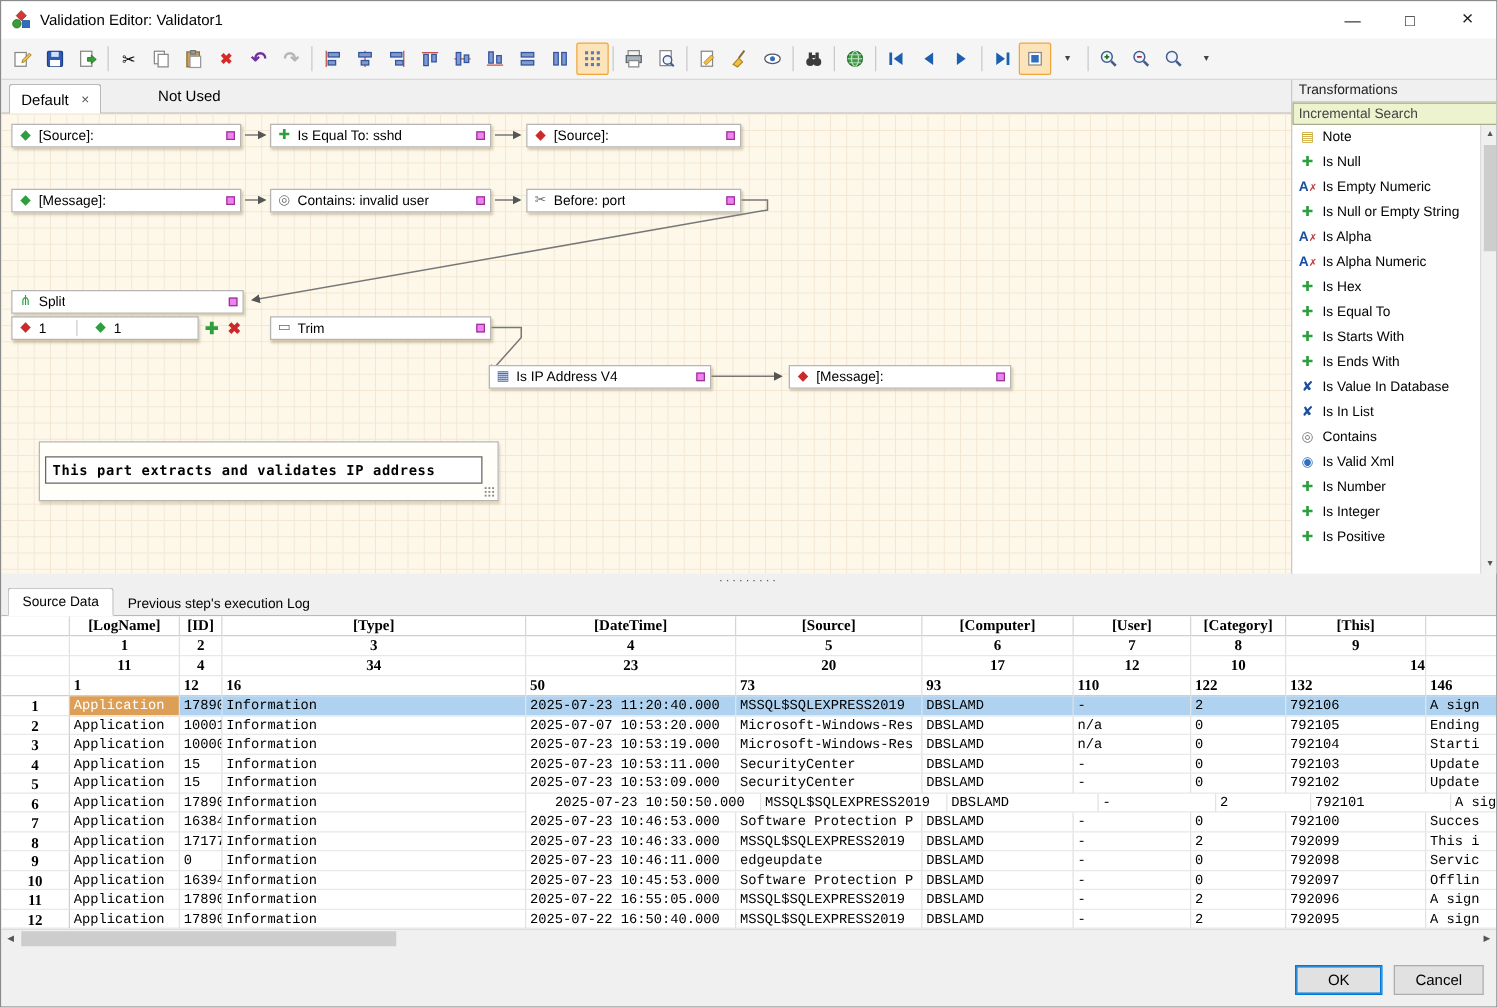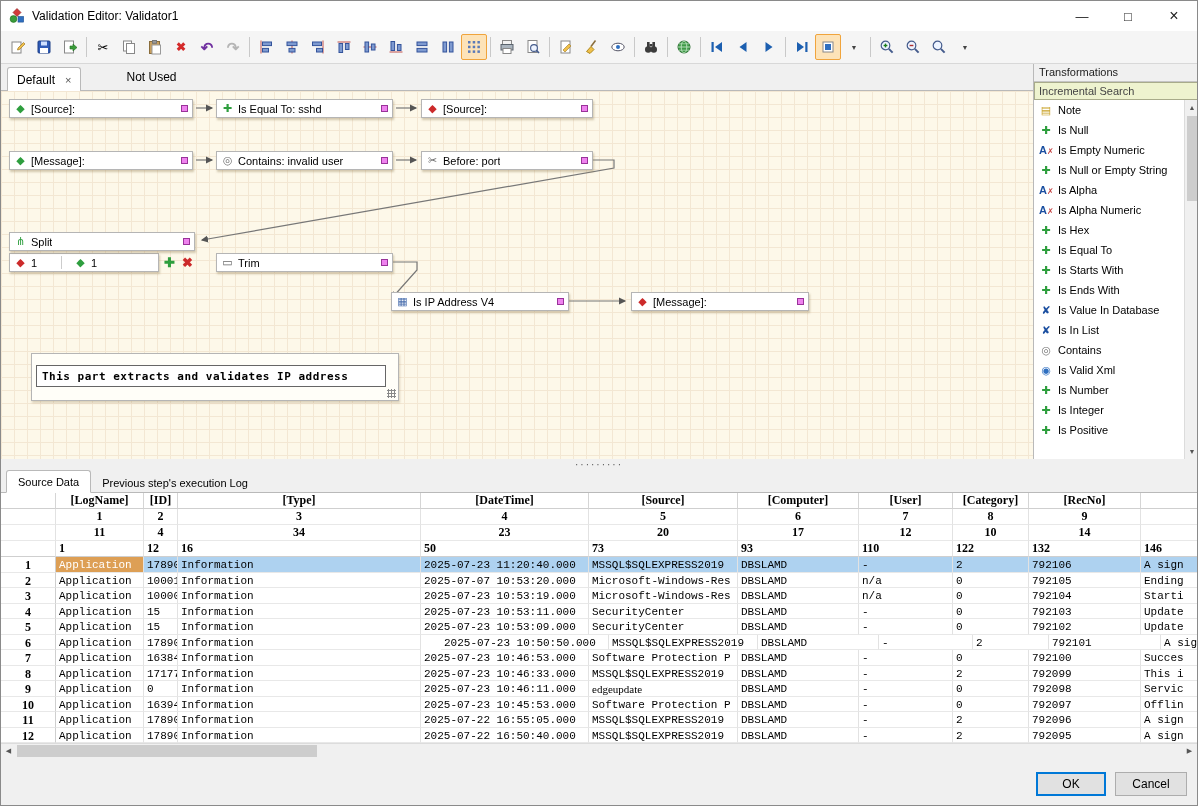--- a/index.html
+++ b/index.html
@@ -594,21 +594,21 @@
       <div class="g-row">
         <div class="gcell hname" style="width: 55px;"></div>
         <div class="gcell hname" style="width: 88px;">[LogName]</div>
         <div class="gcell hname" style="width: 34px;">[ID]</div>
         <div class="gcell hname" style="width: 243px;">[Type]</div>
         <div class="gcell hname" style="width: 168px;">[DateTime]</div>
         <div class="gcell hname" style="width: 149px;">[Source]</div>
         <div class="gcell hname" style="width: 121px;">[Computer]</div>
         <div class="gcell hname" style="width: 94px;">[User]</div>
         <div class="gcell hname" style="width: 76px;">[Category]</div>
-        <div class="gcell hname" style="width: 112px;">[RecNo]</div>
+        <div class="gcell hname" style="width: 112px;">[This]</div>
         <div class="gcell hname" style="width: 59px;"></div>
       </div>
       <div class="g-row">
         <div class="gcell hmeta" style="width: 55px;"></div>
         <div class="gcell hmeta" style="width: 88px;">1</div>
         <div class="gcell hmeta" style="width: 34px;">2</div>
         <div class="gcell hmeta" style="width: 243px;">3</div>
         <div class="gcell hmeta" style="width: 168px;">4</div>
         <div class="gcell hmeta" style="width: 149px;">5</div>
         <div class="gcell hmeta" style="width: 121px;">6</div>
@@ -620,21 +620,21 @@
       <div class="g-row">
         <div class="gcell hmeta" style="width: 55px;"></div>
         <div class="gcell hmeta" style="width: 88px;">11</div>
         <div class="gcell hmeta" style="width: 34px;">4</div>
         <div class="gcell hmeta" style="width: 243px;">34</div>
         <div class="gcell hmeta" style="width: 168px;">23</div>
         <div class="gcell hmeta" style="width: 149px;">20</div>
         <div class="gcell hmeta" style="width: 121px;">17</div>
         <div class="gcell hmeta" style="width: 94px;">12</div>
         <div class="gcell hmeta" style="width: 76px;">10</div>
-        <div class="gcell hmeta" style="width: 112px;">14</div>
+        <div class="gcell hmeta" style="width: 112px; text-align: right;">14</div>
         <div class="gcell hmeta" style="width: 59px;"></div>
       </div>
       <div class="g-row">
         <div class="gcell hmeta hmeta3" style="width: 55px;"></div>
         <div class="gcell hmeta hmeta3" style="width: 88px;">1</div>
         <div class="gcell hmeta hmeta3" style="width: 34px;">12</div>
         <div class="gcell hmeta hmeta3" style="width: 243px;">16</div>
         <div class="gcell hmeta hmeta3" style="width: 168px;">50</div>
         <div class="gcell hmeta hmeta3" style="width: 149px;">73</div>
         <div class="gcell hmeta hmeta3" style="width: 121px;">93</div>
@@ -746,21 +746,21 @@
         <div class="gcell dcell" style="width: 76px;">2</div>
         <div class="gcell dcell" style="width: 112px;">792099</div>
         <div class="gcell dcell" style="width: 59px;">This i</div>
       </div>
       <div class="g-row">
         <div class="gcell rownum" style="width: 55px;">9</div>
         <div class="gcell dcell" style="width: 88px;">Application</div>
         <div class="gcell dcell" style="width: 34px;">0</div>
         <div class="gcell dcell" style="width: 243px;">Information</div>
         <div class="gcell dcell" style="width: 168px;">2025-07-23 10:46:11.000</div>
-        <div class="gcell dcell" style="width: 149px; font-family: Liberation Serif, serif;">edgeupdate</div>
+        <div class="gcell dcell" style="width: 149px;">edgeupdate</div>
         <div class="gcell dcell" style="width: 121px;">DBSLAMD</div>
         <div class="gcell dcell" style="width: 94px;">-</div>
         <div class="gcell dcell" style="width: 76px;">0</div>
         <div class="gcell dcell" style="width: 112px;">792098</div>
         <div class="gcell dcell" style="width: 59px;">Servic</div>
       </div>
       <div class="g-row">
         <div class="gcell rownum" style="width: 55px;">10</div>
         <div class="gcell dcell" style="width: 88px;">Application</div>
         <div class="gcell dcell" style="width: 34px;">16394</div>

